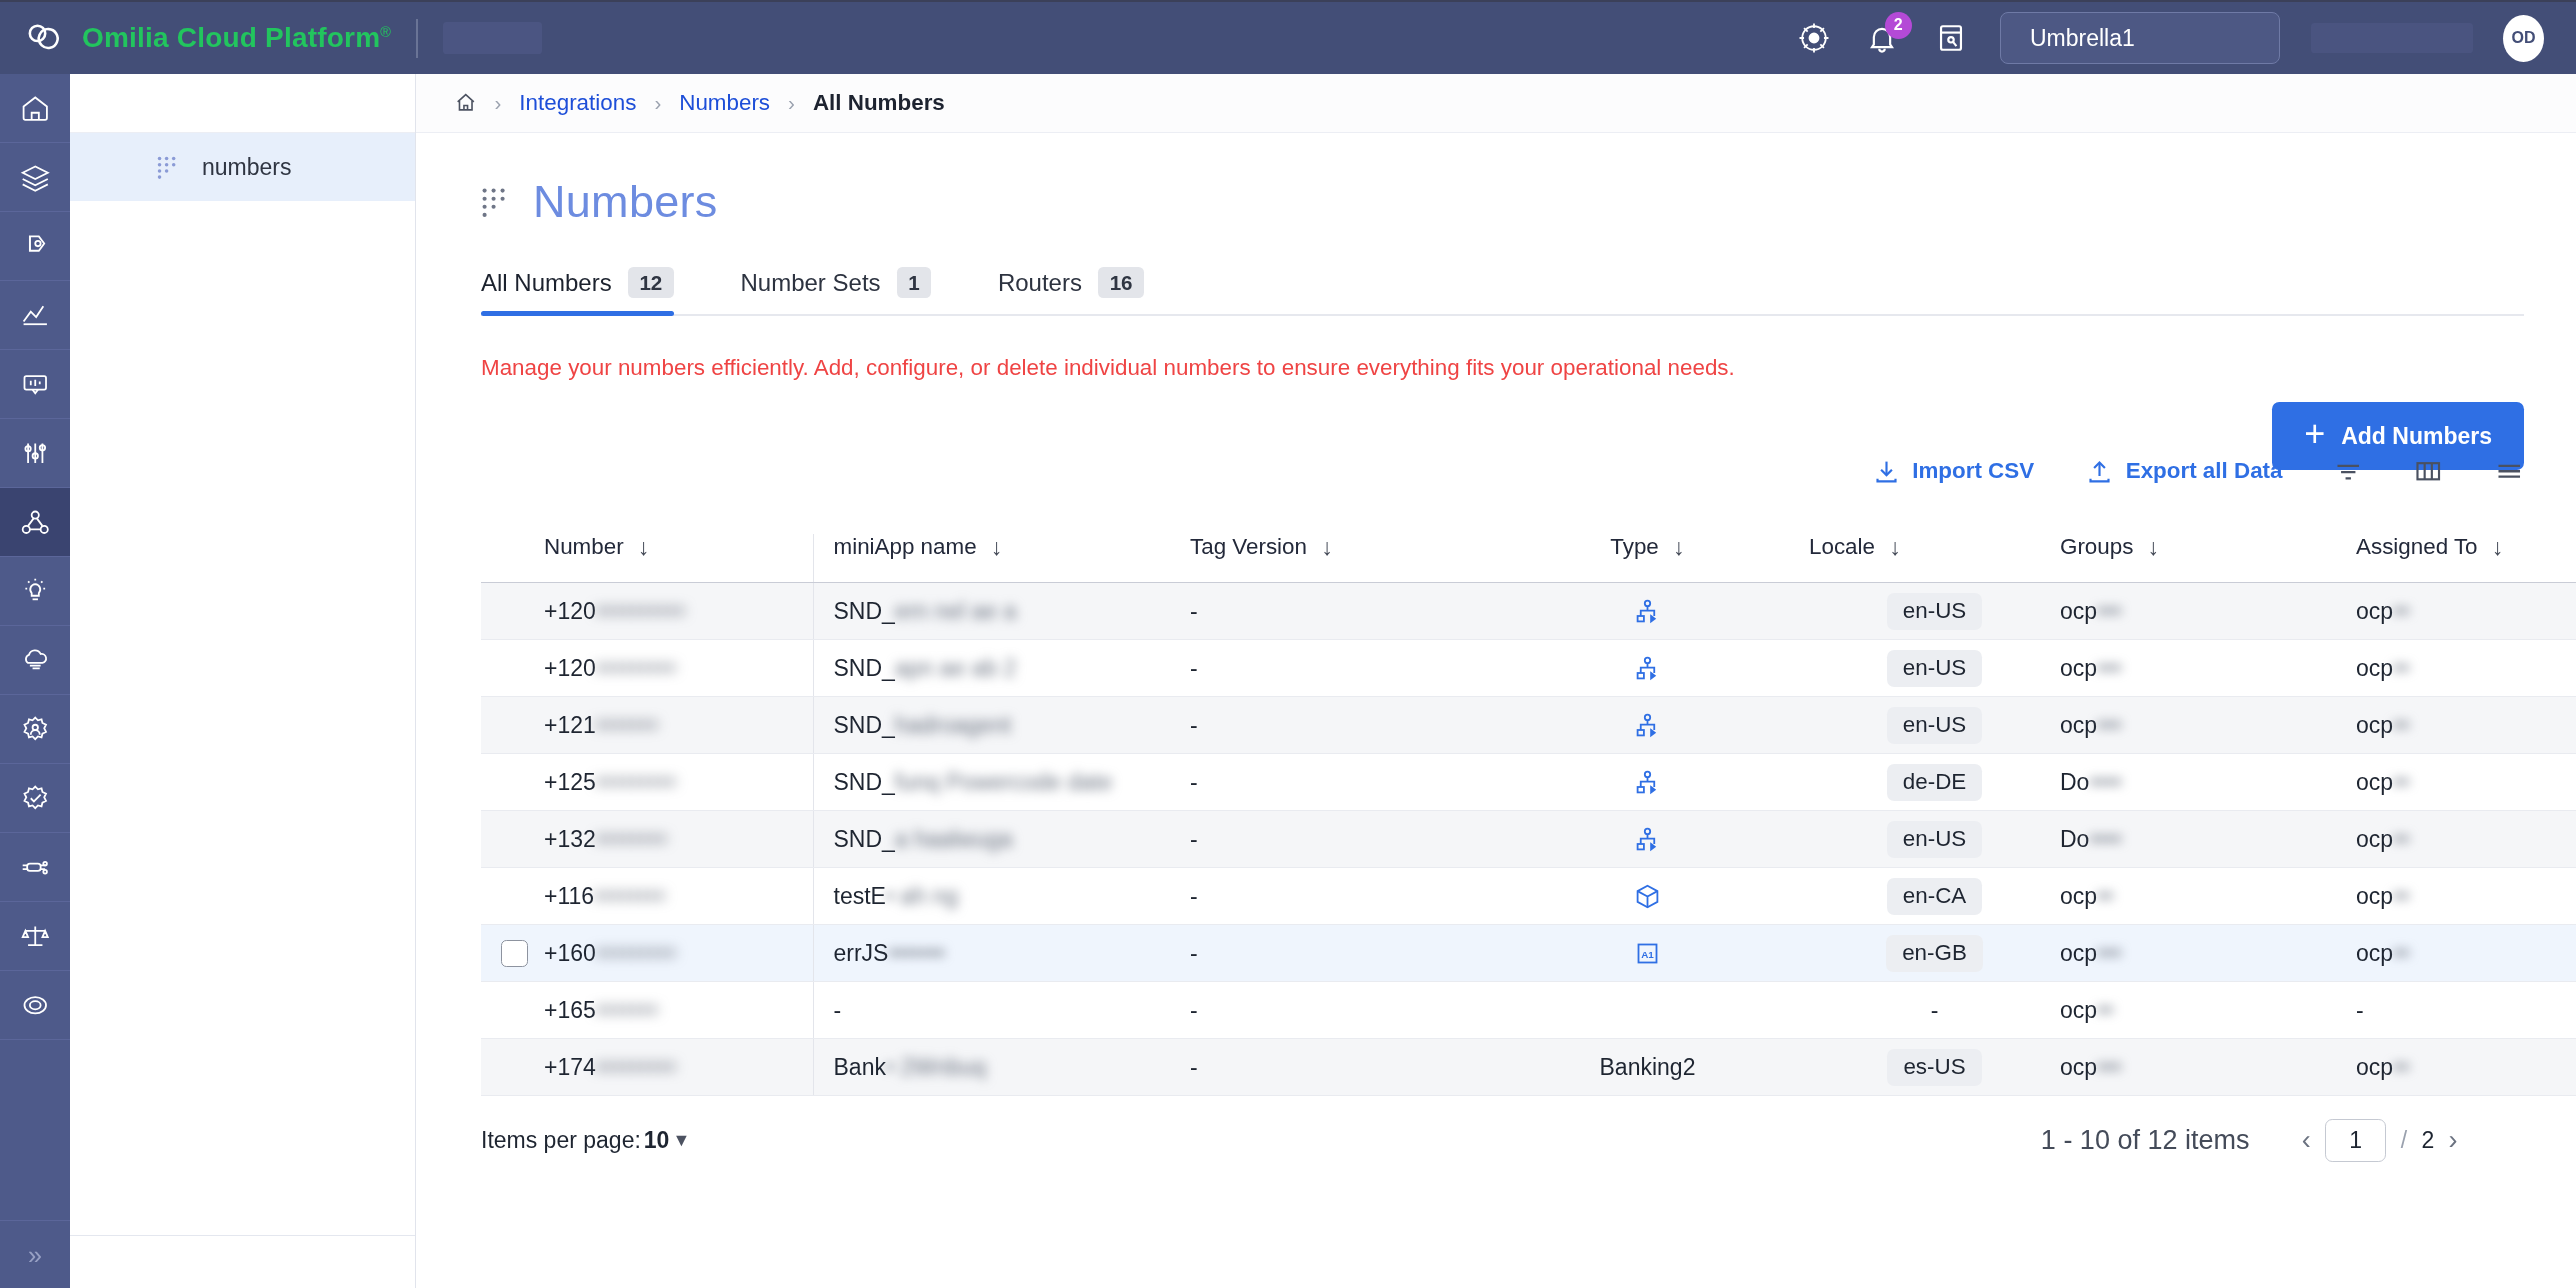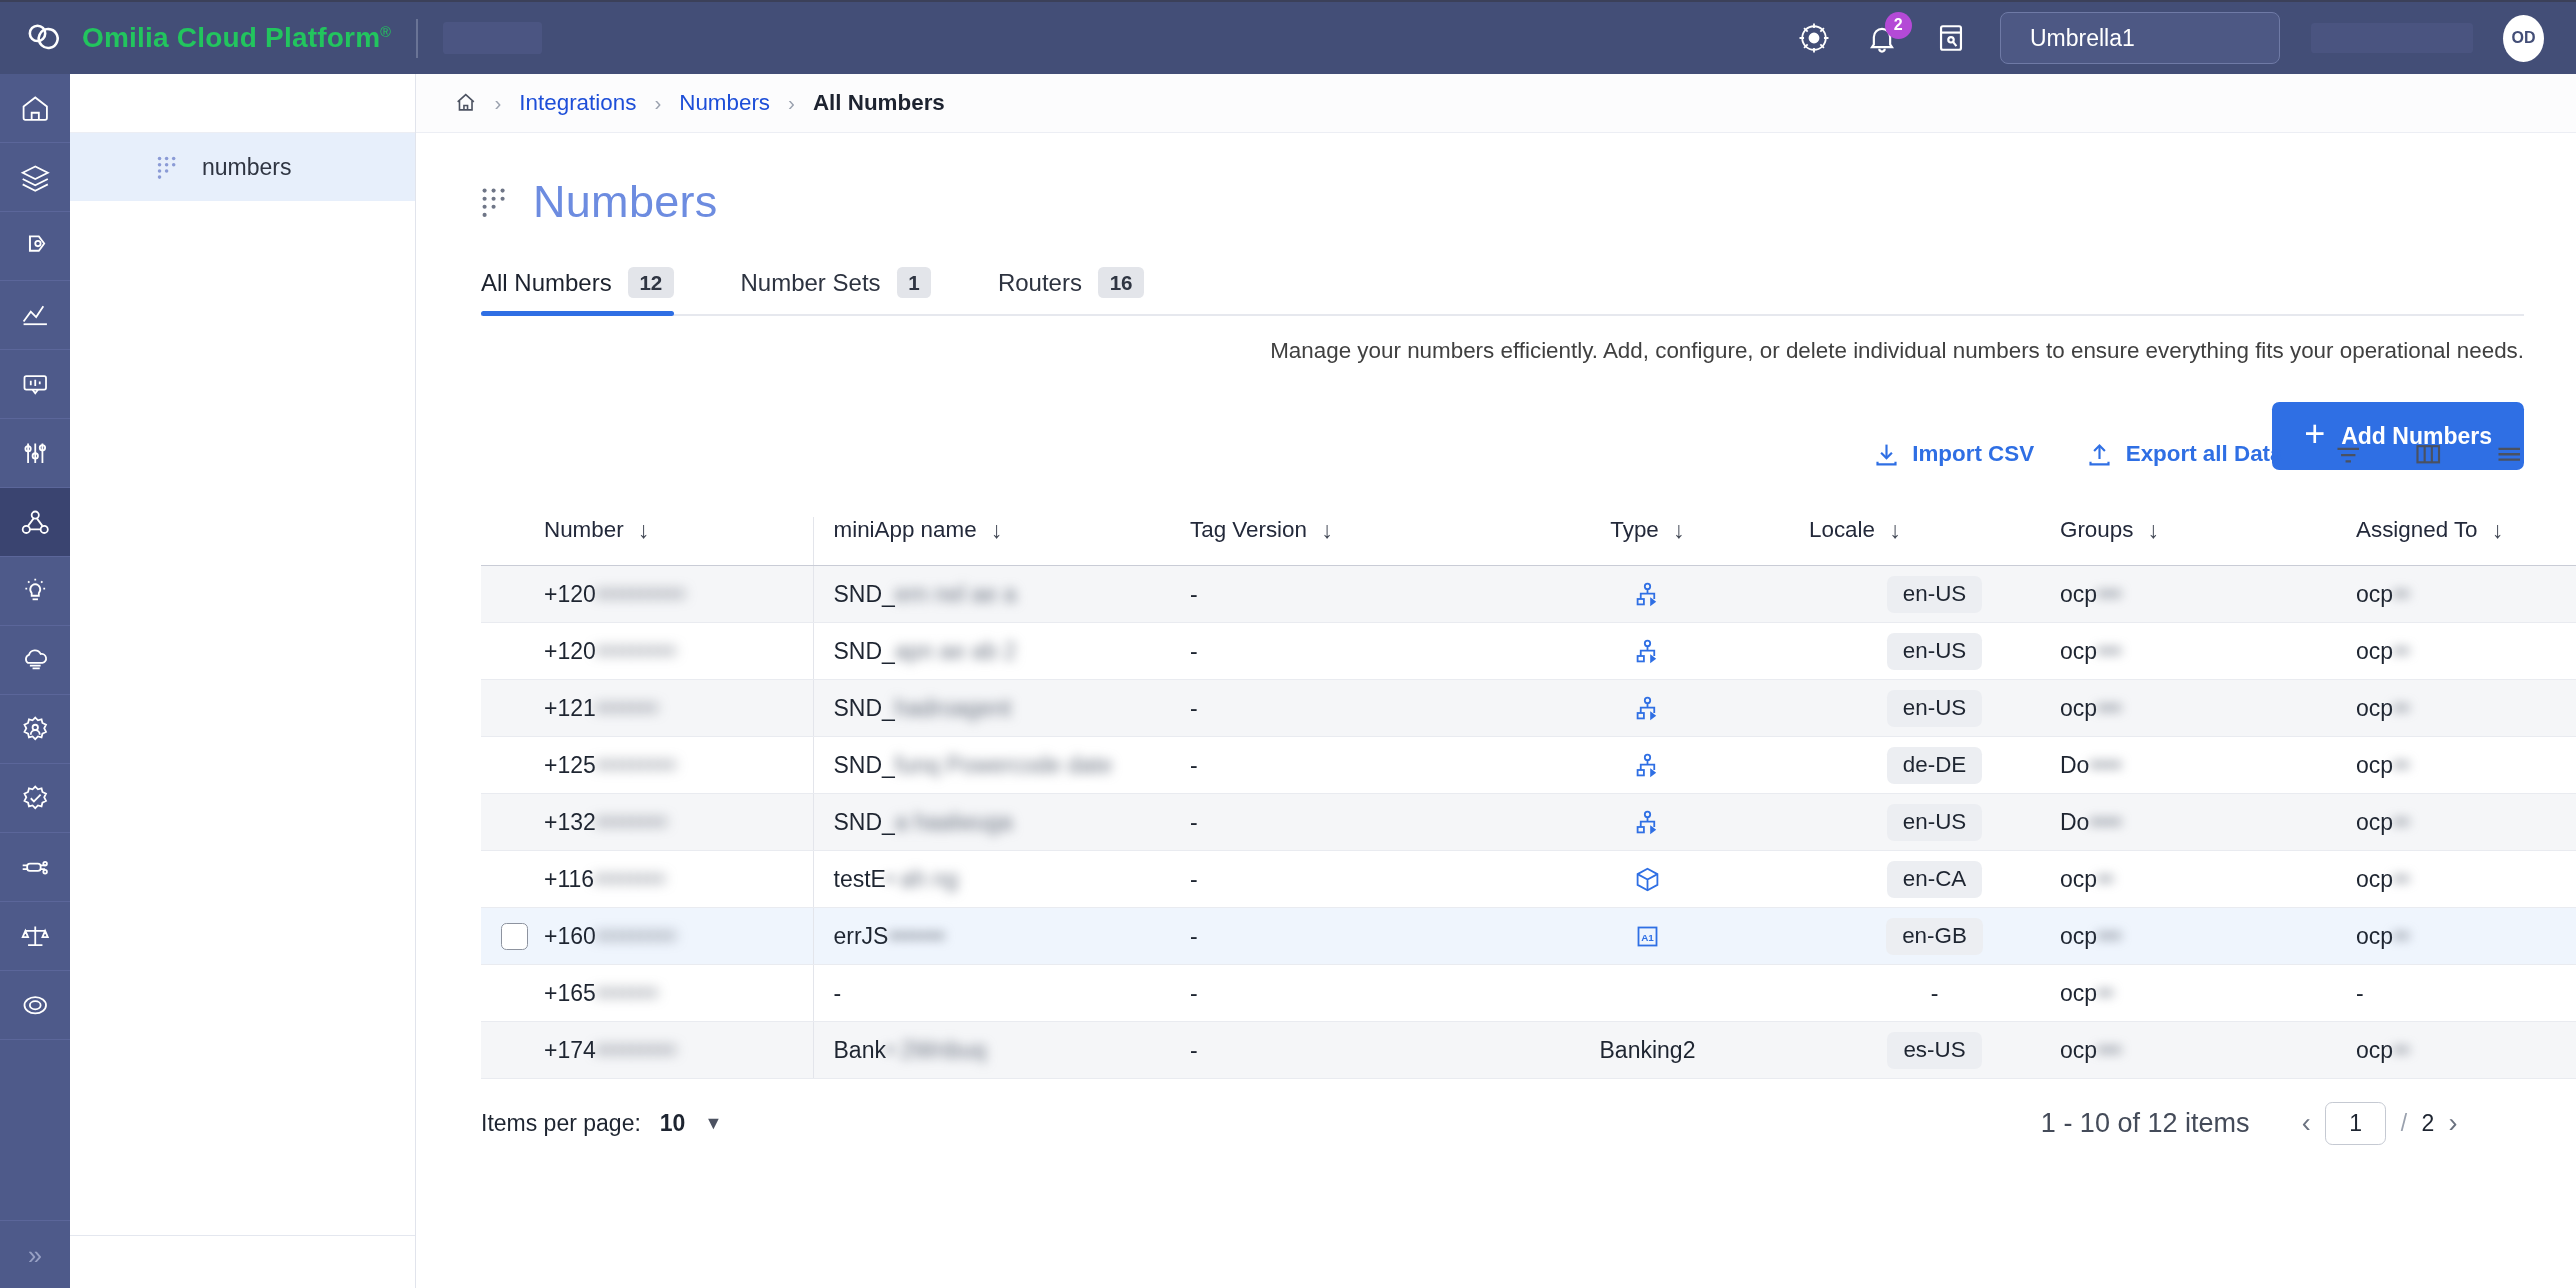--- a/index.html
+++ b/index.html
@@ -116,21 +116,21 @@
     font-size: 20.6px; color: #2f3542; font-weight: bold;
   }
   .tab.active::after {
     content: ""; position: absolute; left: 0; right: 30.5px; bottom: 0;
     height: 5.4px; background: #2f6fe4; border-radius: 2.7px;
   }
   .tabs-underline {
     position: absolute; left: 65px; right: 0; bottom: 0; height: 1.8px; background: #e6e8ee;
   }
 
-  .desc { font-size: 22.4px; color: #404040; padding: 22px 0 0 65px; text-align: right; }
+  .desc { font-size: 22.4px; color: #ef4444; padding: 39px 0 0 65px; }
 
   .add-btn {
     position: absolute; top: 269px; right: 52px;
     background: #2f6fe4; color: #ffffff; border: none; border-radius: 7.2px;
     height: 68px; padding: 0 32px; display: flex; align-items: center; gap: 16px;
     font-size: 23px; font-weight: bold; cursor: pointer;
     font-family: "Liberation Sans", sans-serif;
   }
   .add-btn .plus { font-size: 36px; font-weight: normal; line-height: 1; margin-top: -3.6px; }
 
@@ -203,21 +203,21 @@
     padding: 5.4px 16px; font-size: 22.4px; color: #1e2531;
   }
   .type-cell { display: flex; align-items: center; justify-content: center; }
   .type-cell svg { width: 27px; height: 27px; color: #2f6fe4; display: block; }
   .center { text-align: center; }
 
   
   .foot {
     display: flex; align-items: center; padding: 23px 0 0 65px; padding-right: 52px;
   }
-  .ipp { font-size: 23px; color: #1e2531; display: flex; align-items: center; gap: 19px; cursor: pointer; justify-content: space-between; }
+  .ipp { font-size: 23px; color: #1e2531; display: flex; align-items: center; gap: 3px; cursor: pointer; justify-content: space-between; }
   .ipp .tri { font-size: 18px; color: #4c5261; }
   .foot-spacer { flex: 1 1 auto; }
   .pg-info { font-size: 27px; color: #444b59; margin-right: 38px; }
   .pg-btn { font-size: 27px; color: #6b7280; cursor: pointer; padding: 0 14.4px; }
   .pg-box {
     border: 1.8px solid #c5c9d2; border-radius: 7.2px; width: 61px; height: 43px;
     display: flex; align-items: center; justify-content: center;
     font-size: 23px; color: #1e2531; cursor: pointer;
   }
   .pg-sep { font-size: 23px; color: #9aa1ae; margin: 0 14.4px; }

